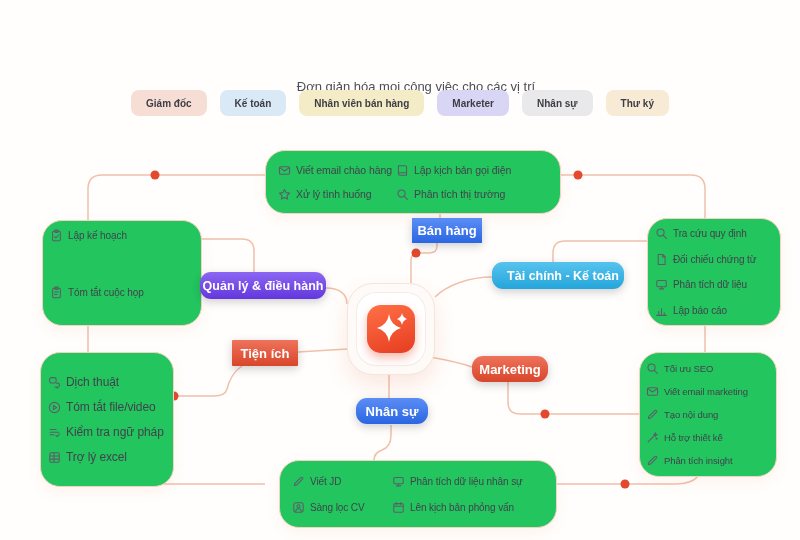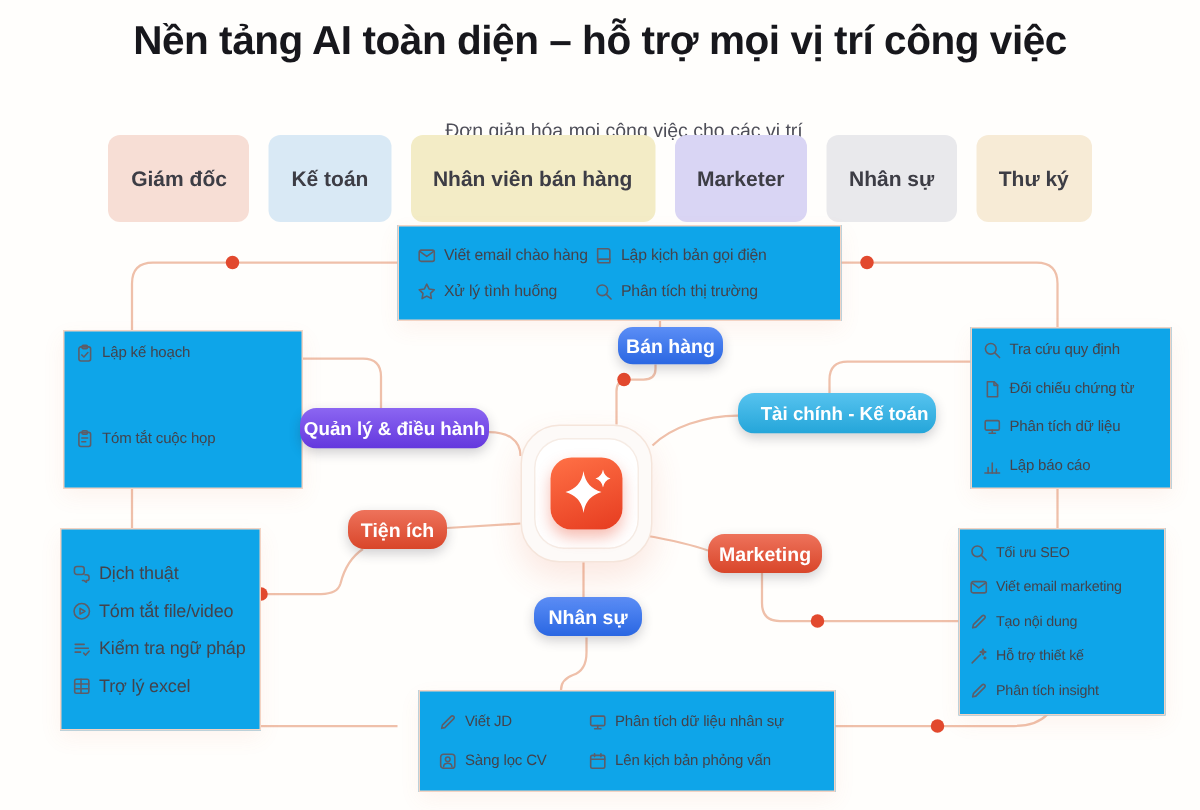--- a/index.html
+++ b/index.html
@@ -3,45 +3,45 @@
 <meta charset="utf-8">
 <style>
   html,body{margin:0;padding:0;background:#fffefc;}
   .stage{position:relative;width:800px;height:540px;background:#fffefc;overflow:hidden;
          font-family:"Liberation Sans","DejaVu Sans",sans-serif;color:#17171c;}
   .title{position:absolute;top:12px;left:0;width:100%;text-align:center;
          font-size:27px;font-weight:bold;letter-spacing:-.3px;color:#17171c;margin:0;}
   .subtitle{position:absolute;top:63px;left:0;width:100%;text-align:center;
          font-size:13px;color:#4e4e58;margin:16px;}
   .chips{position:absolute;top:90px;left:0;width:100%;display:flex;justify-content:center;gap:13px;}
-  .chip{height:26px;padding:16px 15px;border-radius:8px;display:flex;align-items:center;
-        font-size:14px;font-weight:700;color:#3d3d45;white-space:nowrap;}
+  .chip{height:26px;padding:0 15px;border-radius:8px;display:flex;align-items:center;
+        font-size:10px;font-weight:700;color:#3d3d45;white-space:nowrap;}
   .wires{position:absolute;left:0;top:0;z-index:0;}
-  .tool-box{position:absolute;z-index:1;background:#0ea5e9;border:1px solid #f3d3c3;border-radius:0;
+  .tool-box{position:absolute;z-index:1;background:#22c55e;border:1px solid #f3d3c3;border-radius:20px;
         box-shadow:0 5px 14px rgba(226,120,82,.08);display:flex;flex-direction:column;
         justify-content:space-between;overflow:hidden;}
   .item{display:flex;align-items:center;gap:5px;color:#43434c;white-space:nowrap;letter-spacing:-.1px;}
   .ic{width:13px;height:13px;flex:0 0 13px;color:#5d5d68;}
   .ic *{stroke:currentColor;fill:none;stroke-width:1.3;stroke-linecap:round;stroke-linejoin:round;}
   #box-sales{left:265px;top:150px;width:270px;height:48px;padding:7px 12px;font-size:10.5px;
         display:grid;grid-auto-flow:column;grid-template-rows:1fr 1fr;grid-template-columns:118px 1fr;}
   #box-mgmt{left:42px;top:220px;width:144px;height:88px;padding:8px 7px;font-size:10px;gap:44px;}
   #box-finance{left:647px;top:218px;width:118px;height:90px;padding:8px 7px;font-size:10px;}
   #box-utility{left:40px;top:352px;width:118px;height:89px;padding:22px 7px;font-size:12px;}
   #box-marketing{left:639px;top:352px;width:124px;height:105px;padding:9px 6px;font-size:9.5px;}
   #box-hr{left:265px;top:460px;width:252px;height:52px;padding:7px 12px;font-size:10px;
         display:grid;grid-auto-flow:column;grid-template-rows:1fr 1fr;grid-template-columns:100px 1fr;margin-left:14px;}
   .badge{position:absolute;z-index:2;display:flex;align-items:center;justify-content:center;
-        color:#fff;font-weight:bold;font-size:13px;border-radius:10px;white-space:nowrap;
+        color:#fff;font-weight:bold;font-size:13px;border-radius:0;white-space:nowrap;
         background-image:linear-gradient(180deg,rgba(255,255,255,.22),rgba(0,0,0,.07));
         box-shadow:0 3px 8px rgba(40,40,60,.22);}
   #badge-sales{left:412px;top:218px;width:70px;height:25px;}
   #badge-mgmt{left:200px;top:272px;width:126px;height:27px;font-size:12.5px;border-radius:11px;}
   #badge-finance{left:492px;top:262px;width:122px;height:27px;font-size:12.5px;border-radius:11px;}
-  #badge-utility{left:232px;top:340px;width:66px;height:26px;border-radius:11px;}
+  #badge-utility{left:232px;top:340px;width:66px;height:26px;border-radius:1px;}
   #badge-marketing{left:472px;top:356px;width:76px;height:26px;border-radius:11px;}
   #badge-hr{left:356px;top:398px;width:72px;height:26px;border-radius:11px;}
   #center-card{position:absolute;z-index:2;left:347px;top:283px;width:86px;height:90px;
         background:#fdfaf8;border:1px solid #f5e5db;border-radius:26px;
         box-shadow:0 10px 22px rgba(228,92,56,.14);display:flex;align-items:center;justify-content:center;}
   #center-ring{width:70px;height:74px;border-radius:20px;background:#fff;
         box-shadow:inset 0 0 0 1px #f6ece5;display:flex;align-items:center;justify-content:center;}
   #center-logo{width:48px;height:48px;border-radius:14px;
         background:linear-gradient(160deg,#ff7146,#e63c20);
         box-shadow:0 5px 10px rgba(230,60,30,.35);display:flex;align-items:center;justify-content:center;}
@@ -123,21 +123,20 @@
       </g>
     <g id="i-cal">
         <rect x="2.2" y="3.2" width="11.6" height="10.6" rx="1.4"></rect>
         <path d="M2.2 6.4 H13.8 M5.4 1.8 V4.2 M10.6 1.8 V4.2"></path>
       </g>
   </defs>
 </svg>
 
 <div class="stage">
 
-  <h1 class="title">Nền tảng AI toàn diện – hỗ trợ mọi vị trí công việc</h1>
   <p class="subtitle">Đơn giản hóa mọi công việc cho các vị trí</p>
 
   <div class="chips">
     <div class="chip" style="background-color: rgb(247, 222, 213);">Giám đốc</div>
     <div class="chip" style="background-color: rgb(217, 233, 245);">Kế toán</div>
     <div class="chip" style="background-color: rgb(243, 236, 198);">Nhân viên bán hàng</div>
     <div class="chip" style="background-color: rgb(217, 213, 244);">Marketer</div>
     <div class="chip" style="background-color: rgb(233, 233, 236);">Nhân sự</div>
     <div class="chip" style="background-color: rgb(247, 235, 214);">Thư ký</div>
   </div>

